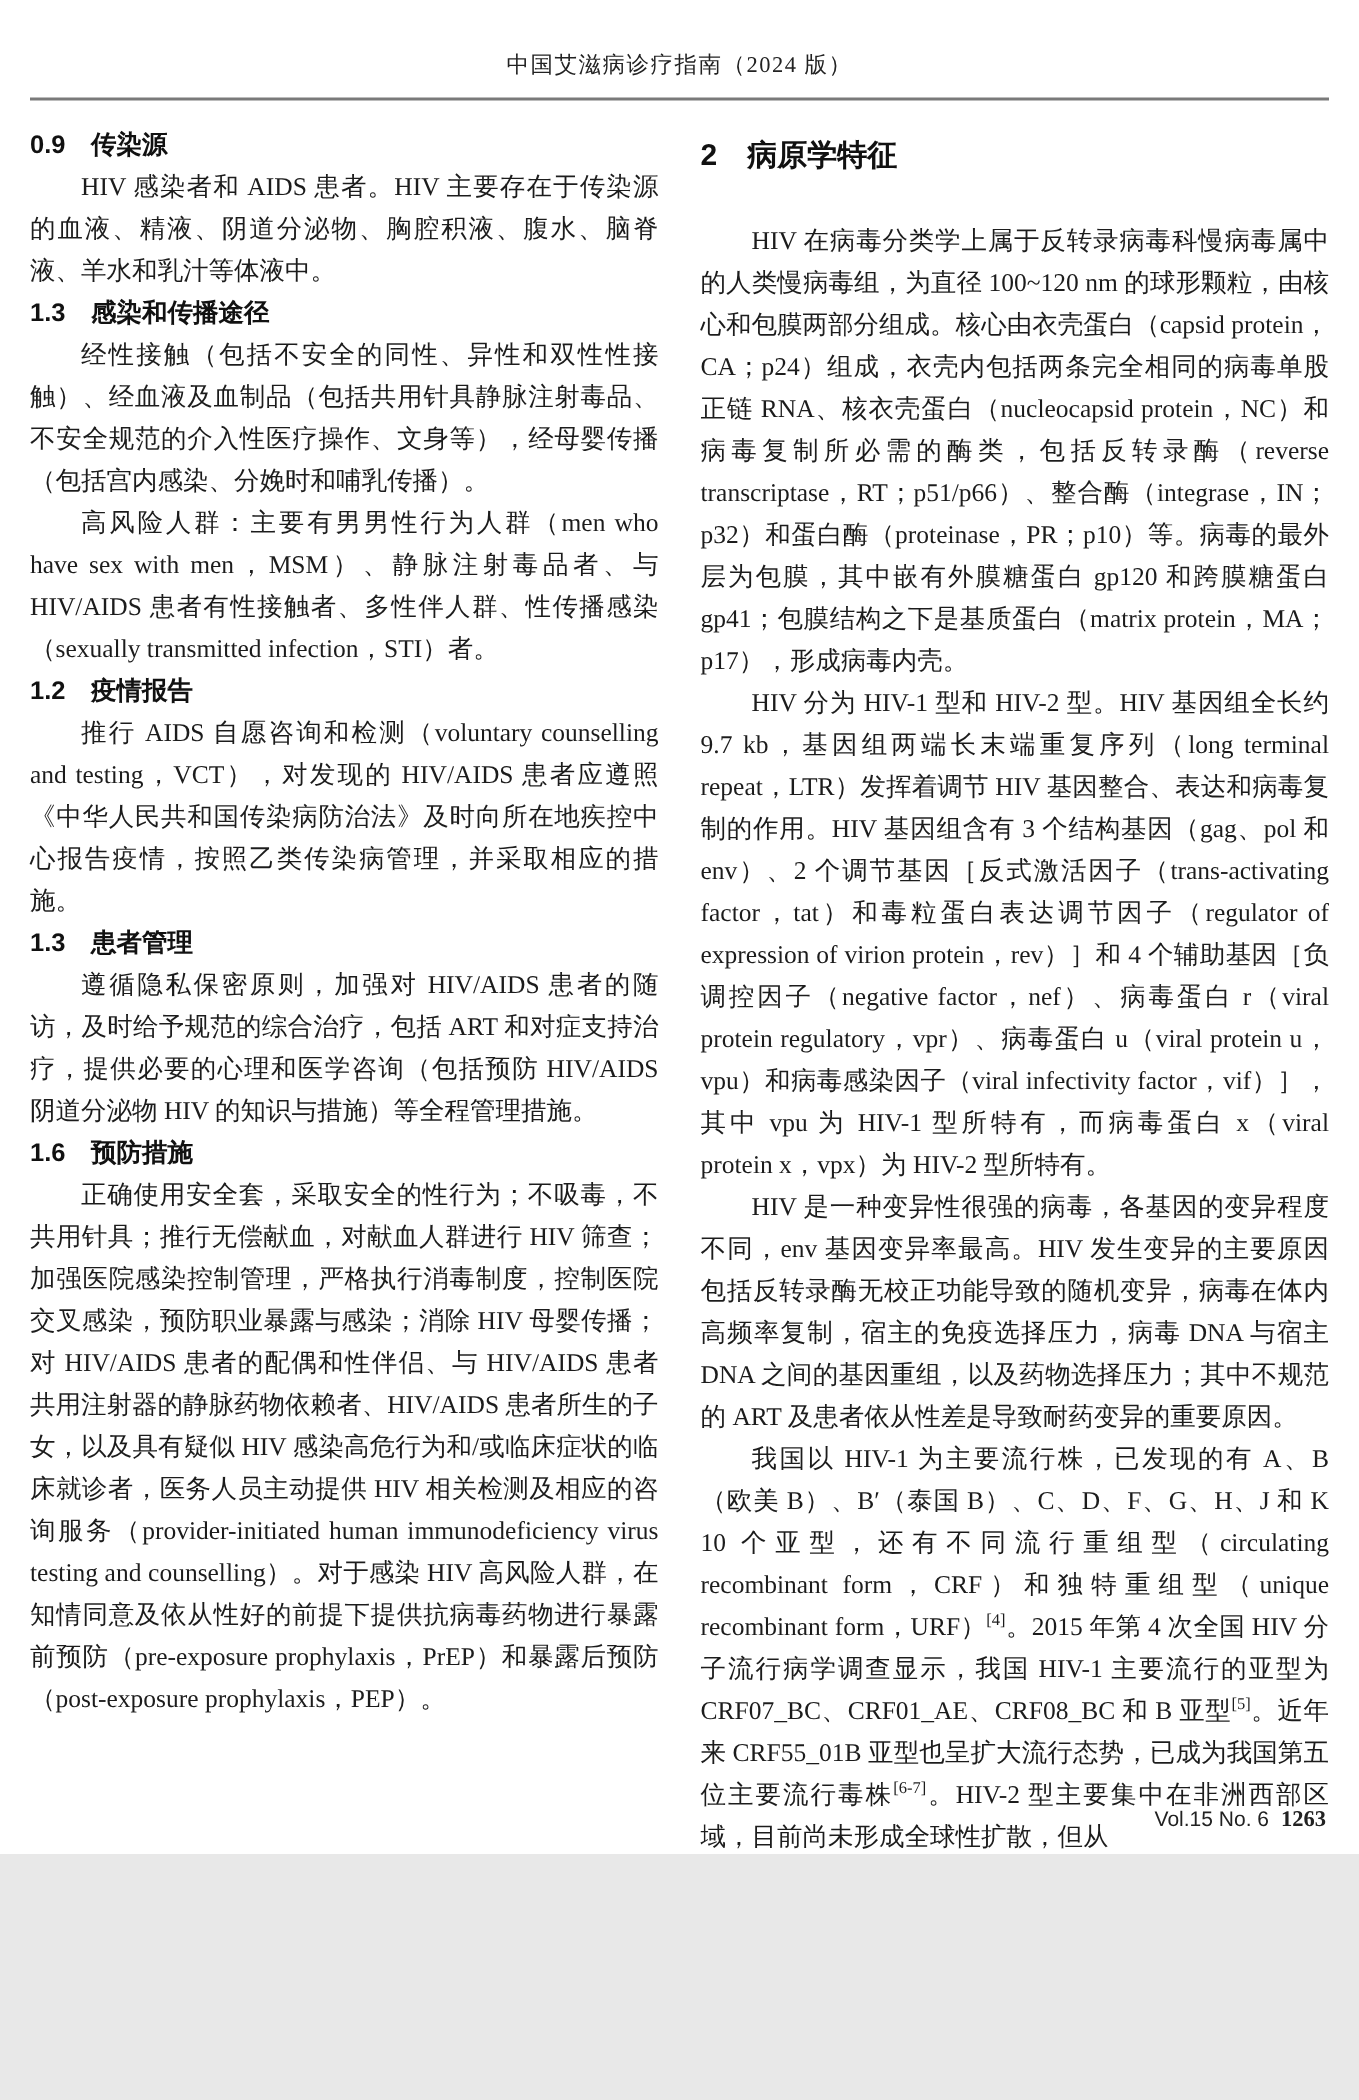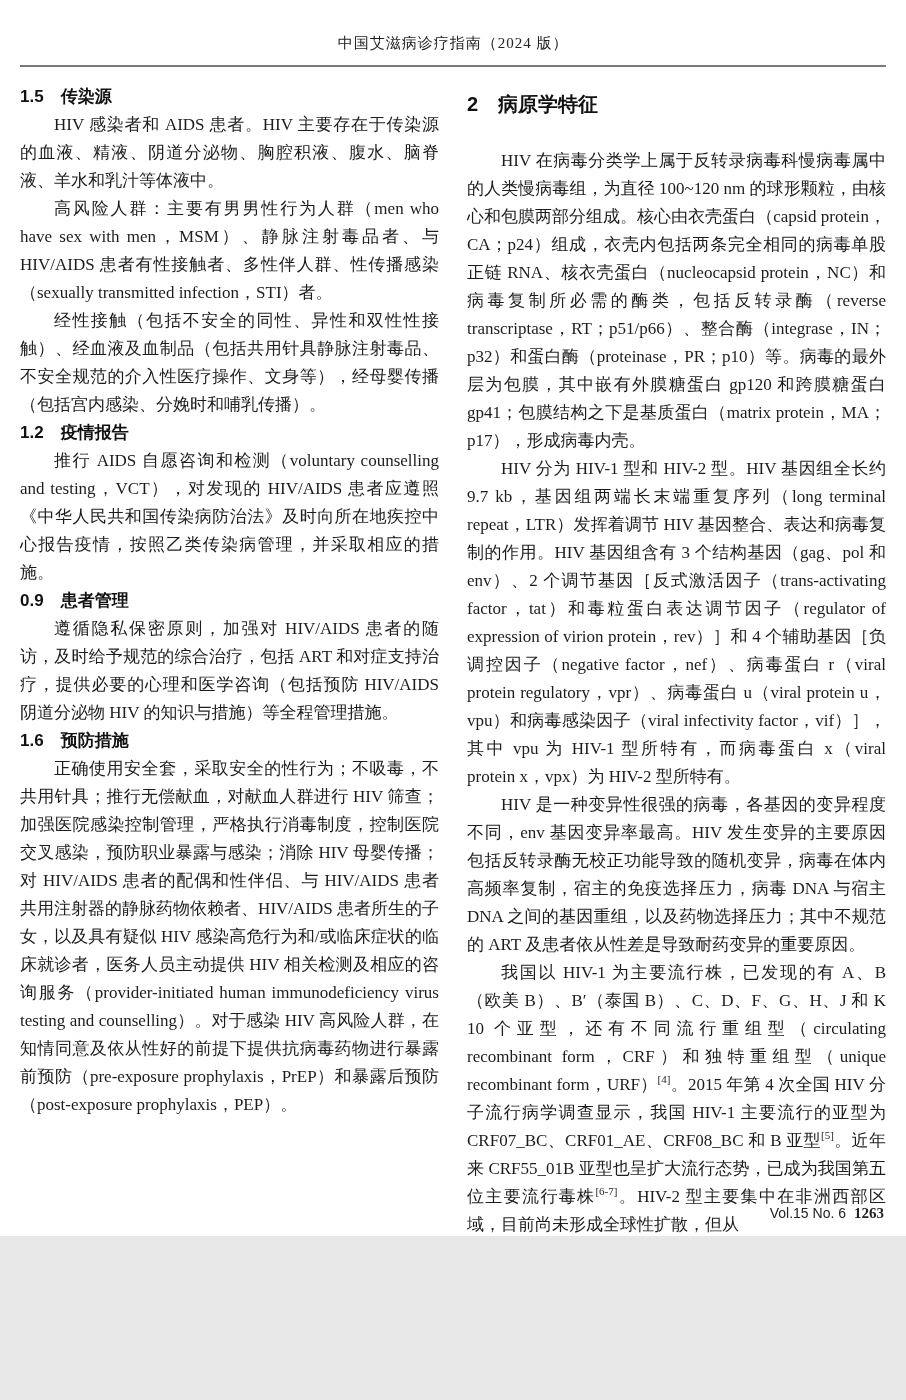--- a/index.html
+++ b/index.html
@@ -104,30 +104,31 @@
 <div class="page">
 
   <div>
     <div class="header-title">中国艾滋病诊疗指南（2024 版）</div>
     <hr class="divider">
   </div>
 
   <div class="columns">
 
     <div class="col">
-      <h3 class="sub-heading">1.5　传染源</h3>
+      <h3 class="sub-heading">0.9　传染源</h3>
       <p class="body-par">HIV 感染者和 AIDS 患者。HIV 主要存在于传染源的血液、精液、阴道分泌物、胸腔积液、腹水、脑脊液、羊水和乳汁等体液中。</p>
 
+      <h3 class="sub-heading">1.3　感染和传播途径</h3>
+      <p class="body-par">经性接触（包括不安全的同性、异性和双性性接触）、经血液及血制品（包括共用针具静脉注射毒品、不安全规范的介入性医疗操作、文身等），经母婴传播（包括宫内感染、分娩时和哺乳传播）。</p>
       <p class="body-par">高风险人群：主要有男男性行为人群（men who have sex with men，MSM）、静脉注射毒品者、与 HIV/AIDS 患者有性接触者、多性伴人群、性传播感染（sexually transmitted infection，STI）者。</p>
-      <p class="body-par">经性接触（包括不安全的同性、异性和双性性接触）、经血液及血制品（包括共用针具静脉注射毒品、不安全规范的介入性医疗操作、文身等），经母婴传播（包括宫内感染、分娩时和哺乳传播）。</p>
 
       <h3 class="sub-heading">1.2　疫情报告</h3>
       <p class="body-par">推行 AIDS 自愿咨询和检测（voluntary counselling and testing，VCT），对发现的 HIV/AIDS 患者应遵照《中华人民共和国传染病防治法》及时向所在地疾控中心报告疫情，按照乙类传染病管理，并采取相应的措施。</p>
 
-      <h3 class="sub-heading">0.9　患者管理</h3>
+      <h3 class="sub-heading">1.3　患者管理</h3>
       <p class="body-par">遵循隐私保密原则，加强对 HIV/AIDS 患者的随访，及时给予规范的综合治疗，包括 ART 和对症支持治疗，提供必要的心理和医学咨询（包括预防 HIV/AIDS 阴道分泌物 HIV 的知识与措施）等全程管理措施。</p>
 
       <h3 class="sub-heading">1.6　预防措施</h3>
       <p class="body-par">正确使用安全套，采取安全的性行为；不吸毒，不共用针具；推行无偿献血，对献血人群进行 HIV 筛查；加强医院感染控制管理，严格执行消毒制度，控制医院交叉感染，预防职业暴露与感染；消除 HIV 母婴传播；对 HIV/AIDS 患者的配偶和性伴侣、与 HIV/AIDS 患者共用注射器的静脉药物依赖者、HIV/AIDS 患者所生的子女，以及具有疑似 HIV 感染高危行为和/或临床症状的临床就诊者，医务人员主动提供 HIV 相关检测及相应的咨询服务（provider-initiated human immunodeficiency virus testing and counselling）。对于感染 HIV 高风险人群，在知情同意及依从性好的前提下提供抗病毒药物进行暴露前预防（pre-exposure prophylaxis，PrEP）和暴露后预防（post-exposure prophylaxis，PEP）。</p>
 
     </div>
 
     <div class="col">
       <h2 class="sec-heading">2　病原学特征</h2>
 

